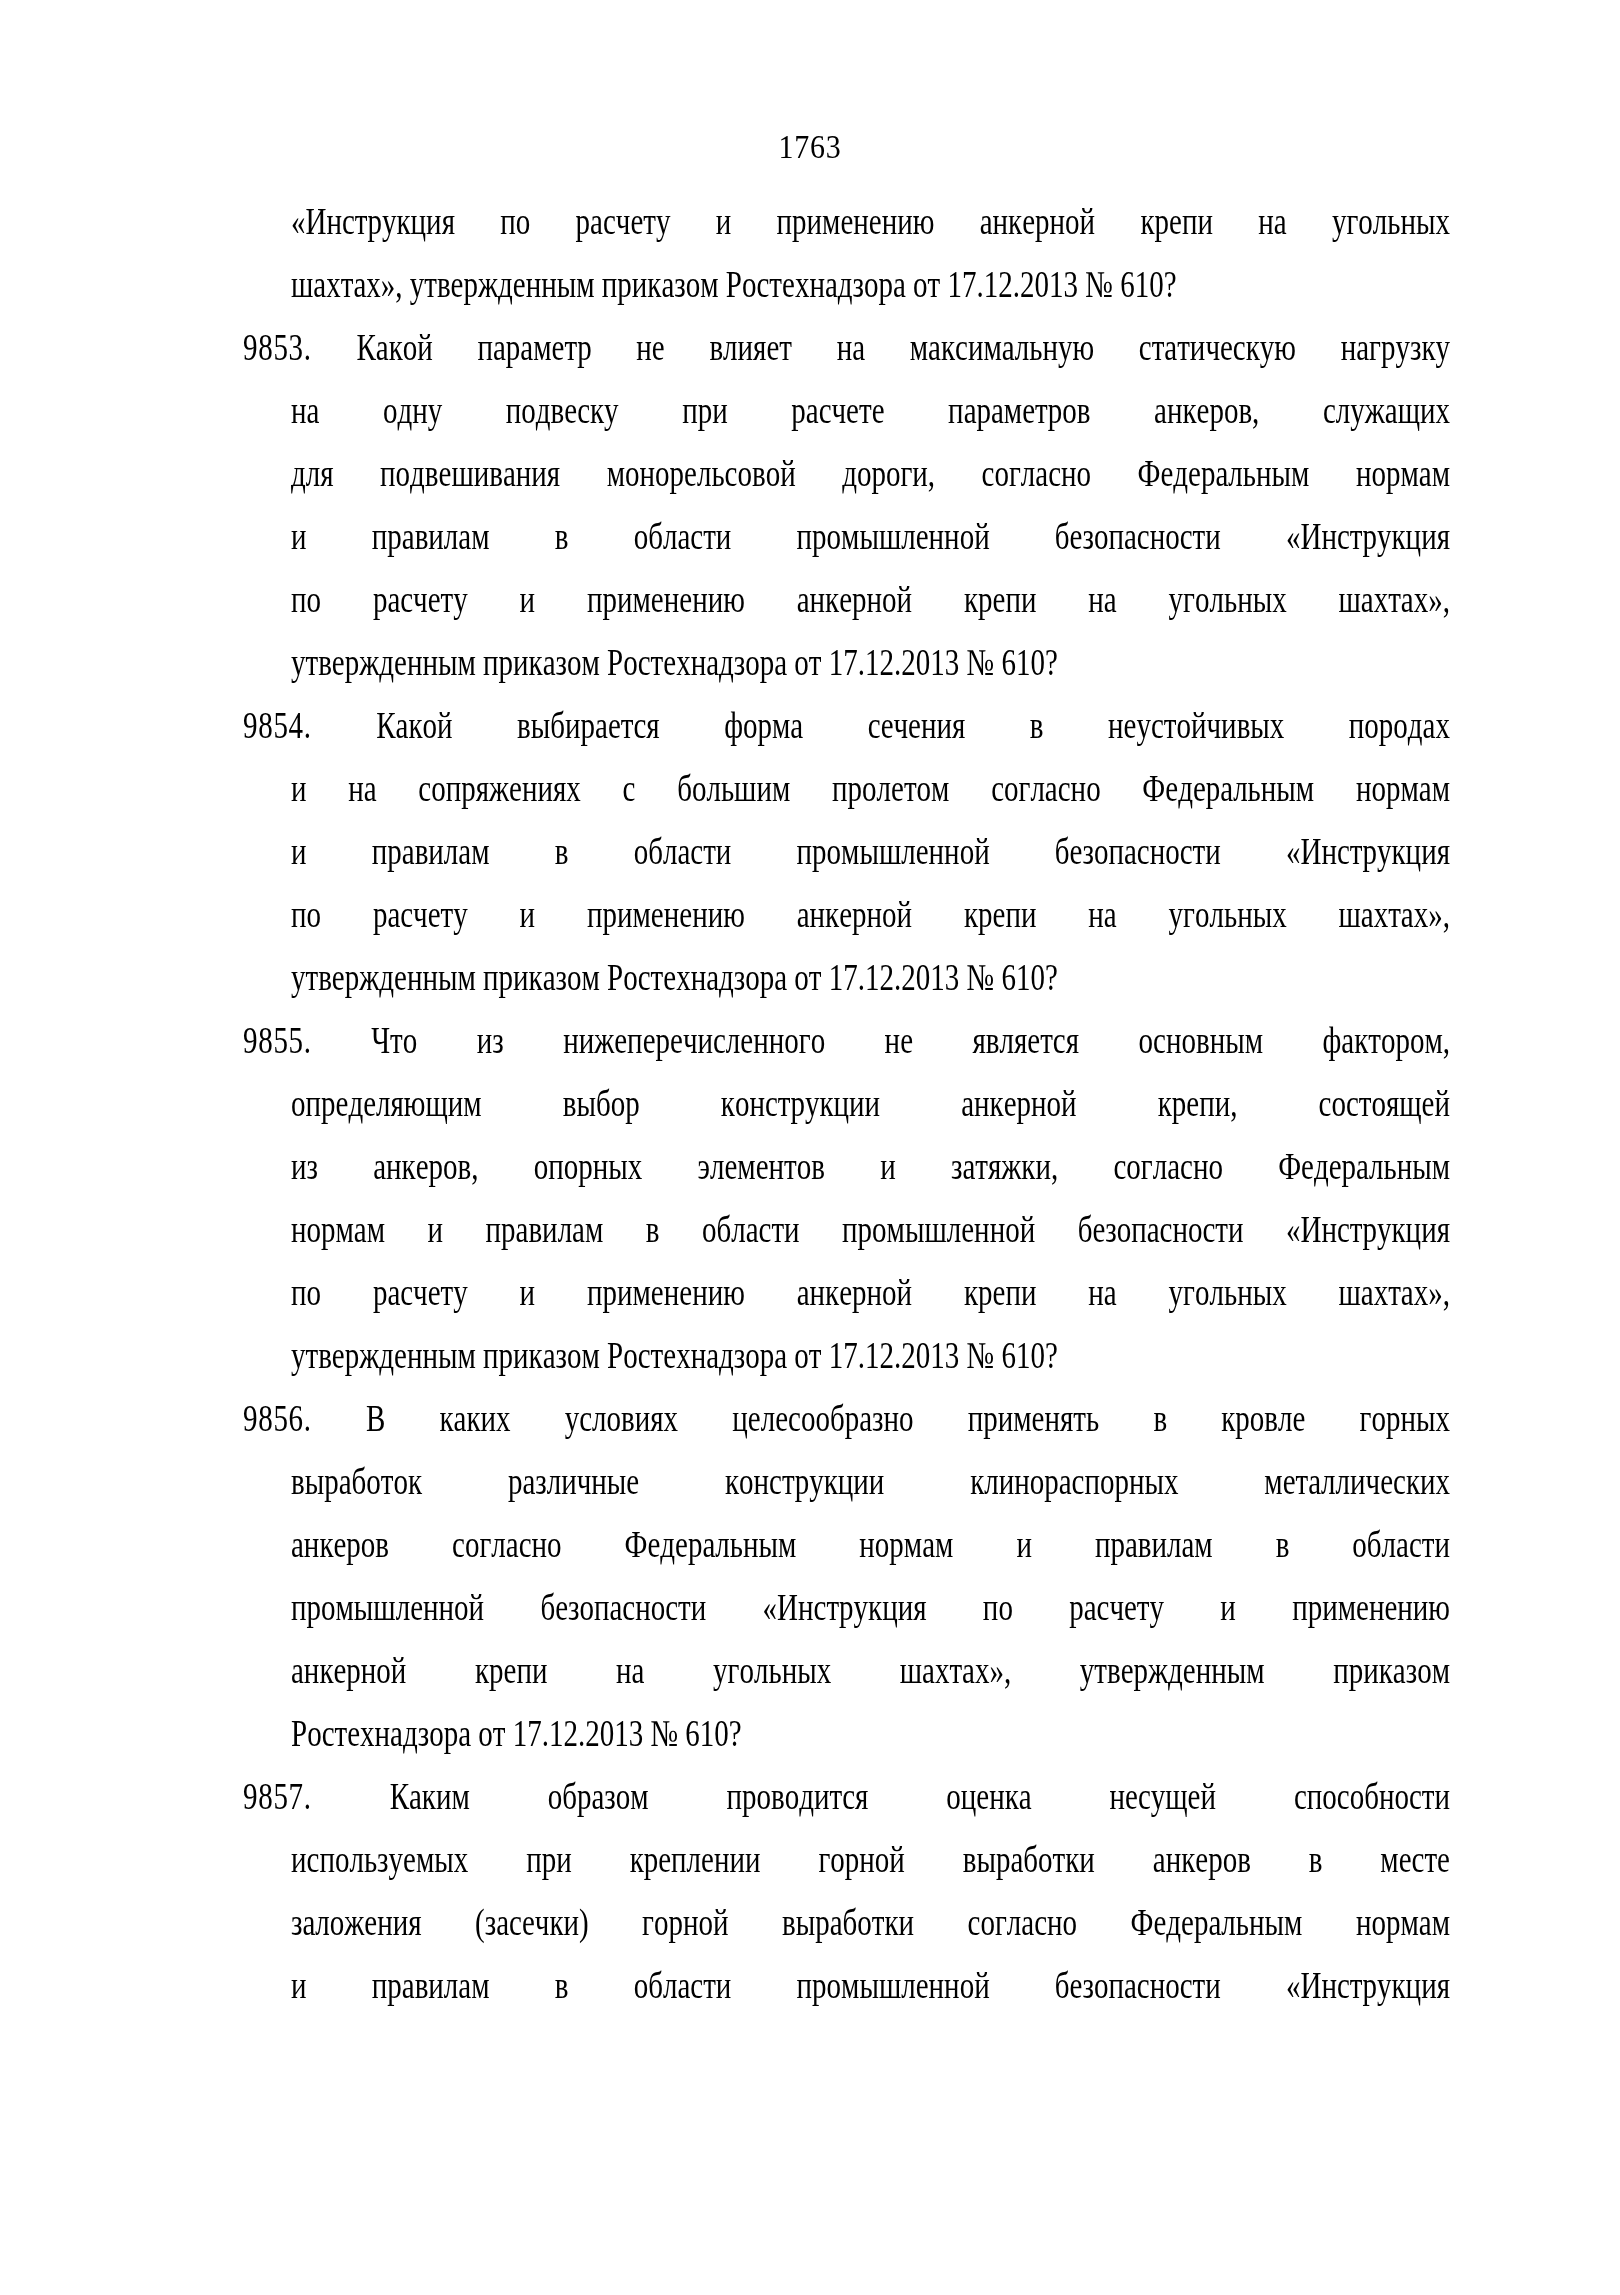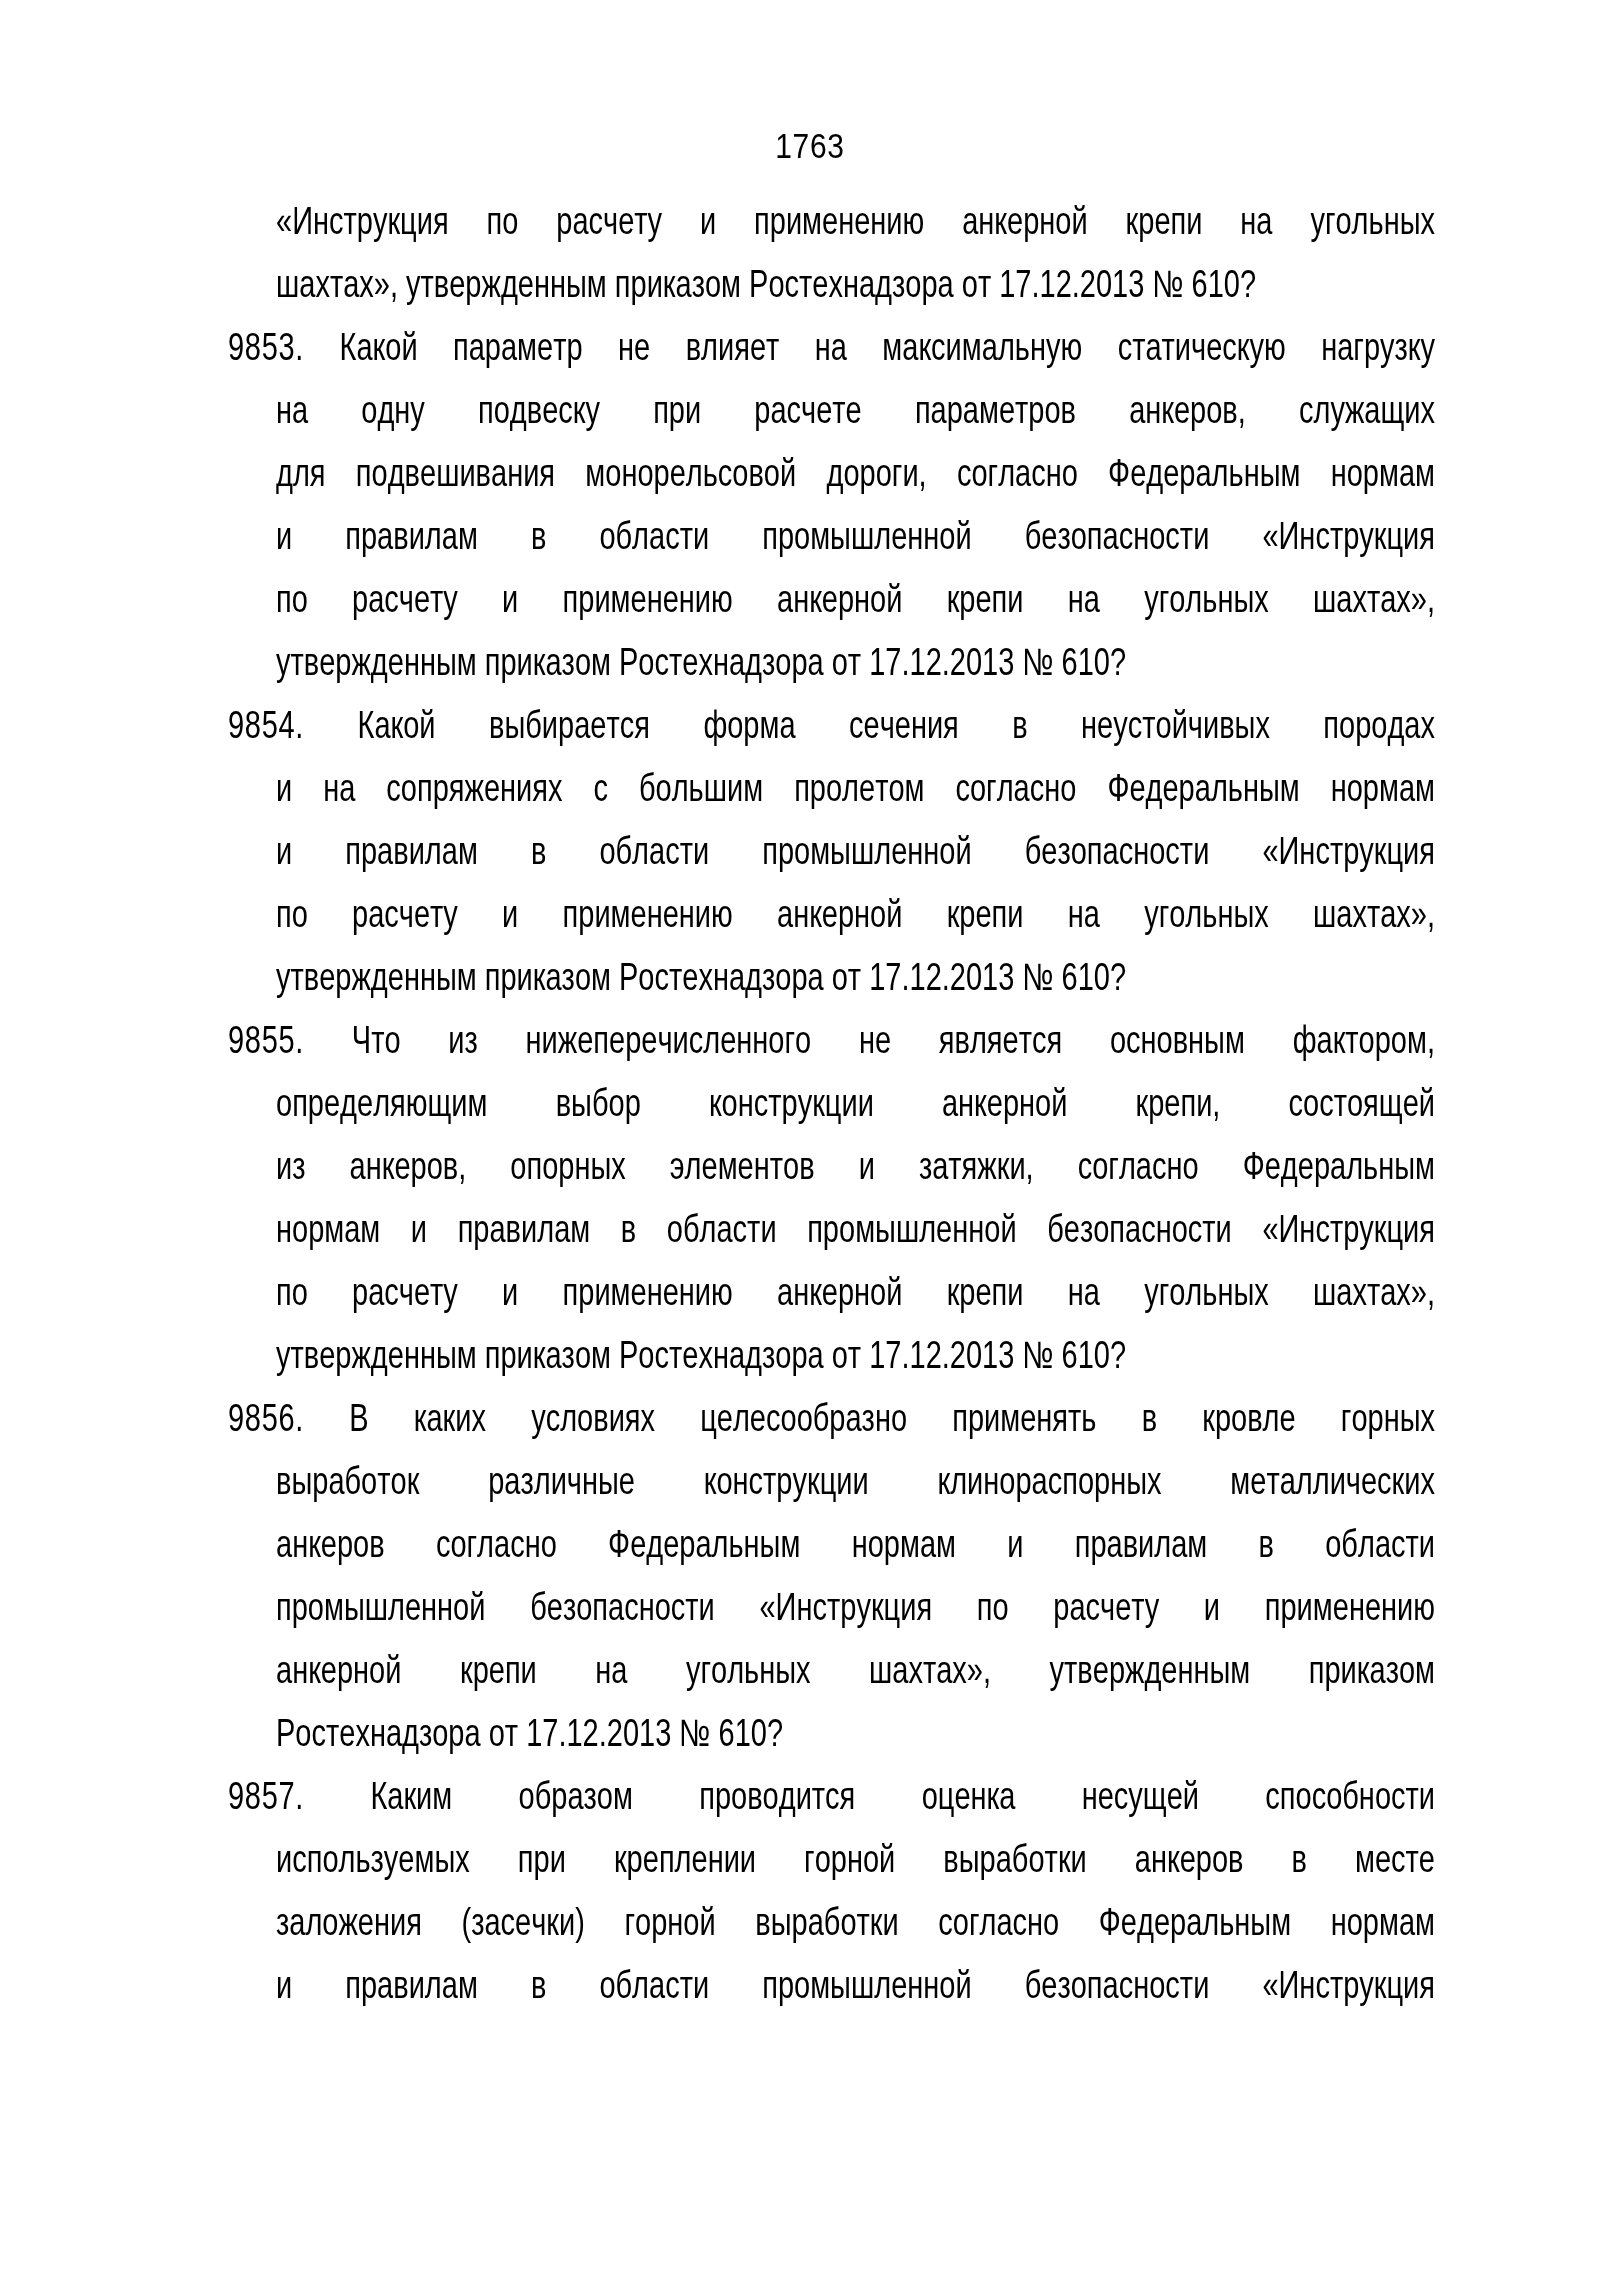--- a/index.html
+++ b/index.html
@@ -6,38 +6,38 @@
     margin: 0;
     padding: 0;
     background: #ffffff;
   }
   .page {
     position: relative;
     width: 1620px;
     height: 2295px;
     background: #ffffff;
     overflow: hidden;
-    font-family: Liberation Sans, sans-serif;
+    font-family: Liberation Serif, serif;
     color: #000000;
     border-radius: 24px;
   }
   .page-number {
     position: absolute;
     top: 126px;
     left: 0;
     width: 100%;
     text-align: center;
     font-size: 30px;
     line-height: 39px;
     transform: scaleY(1.15);
     letter-spacing: 0.7px;
   }
   .doc-body {
     position: absolute;
-    left: 276px;
+    left: 291px;
     top: 190px;
     width: 1159px;
   }
   .line {
     height: 63px;
     line-height: 63px;
     font-size: 29px;
     white-space: nowrap;
     text-align: justify;
     text-align-last: justify;

